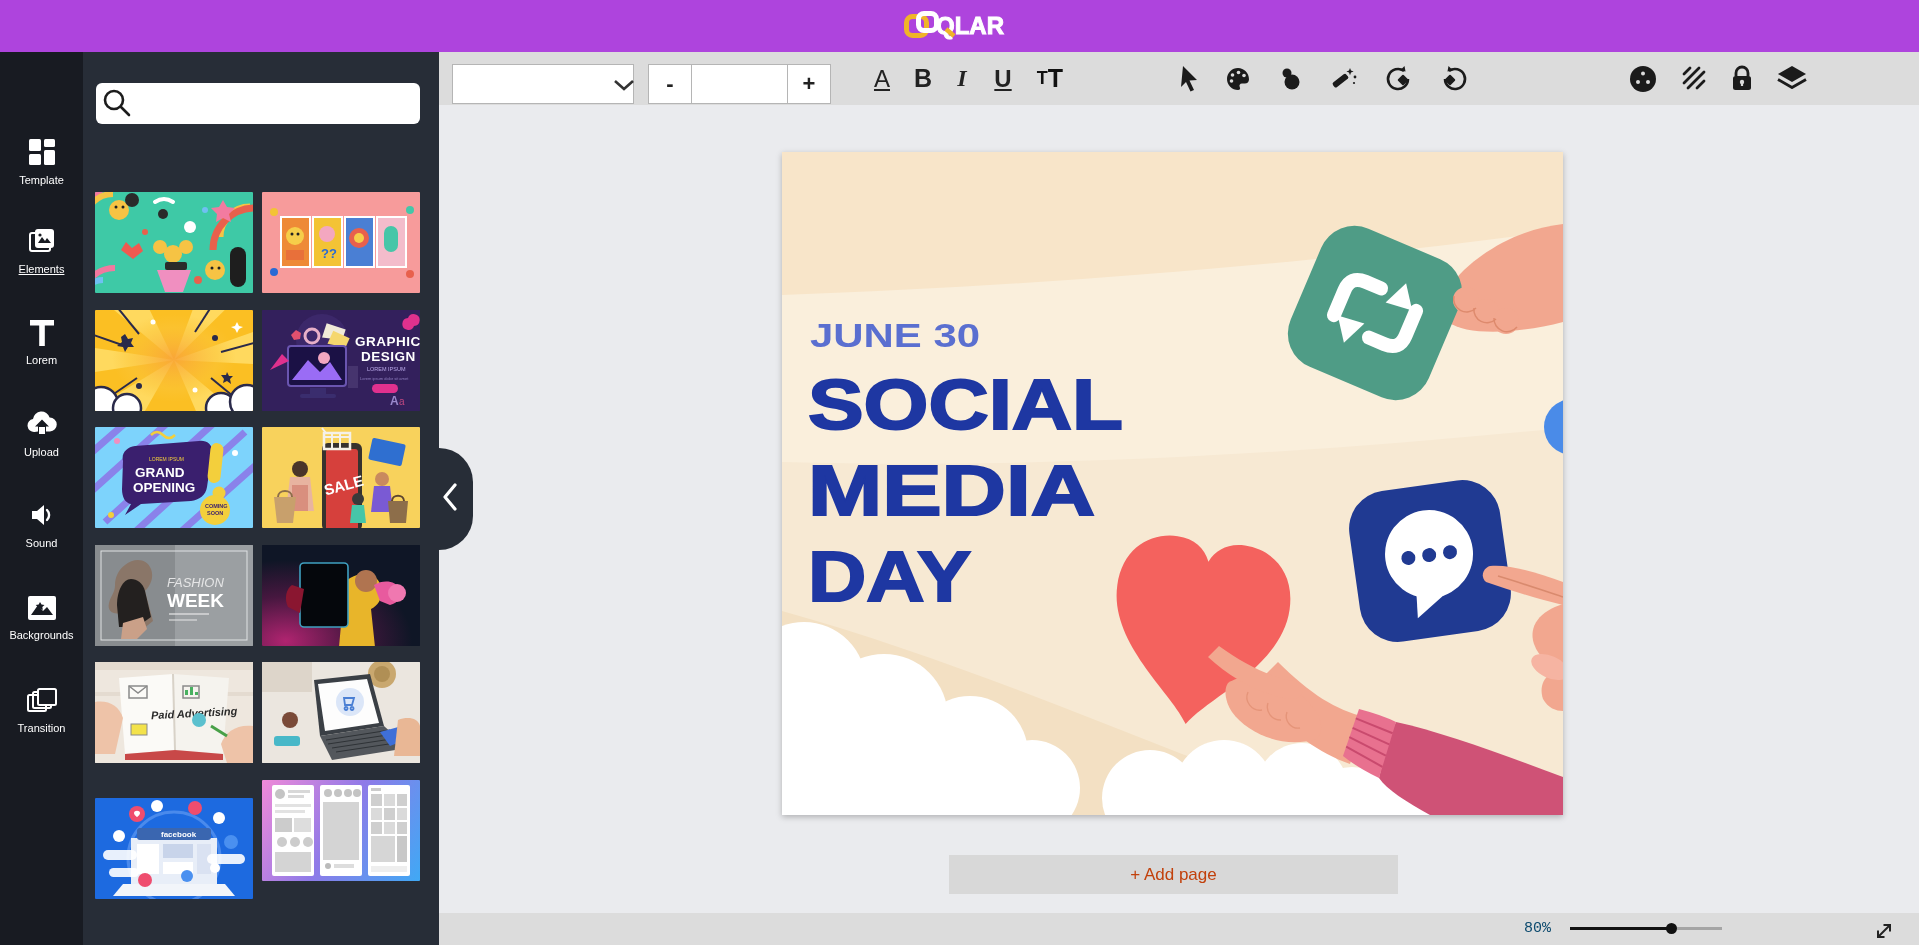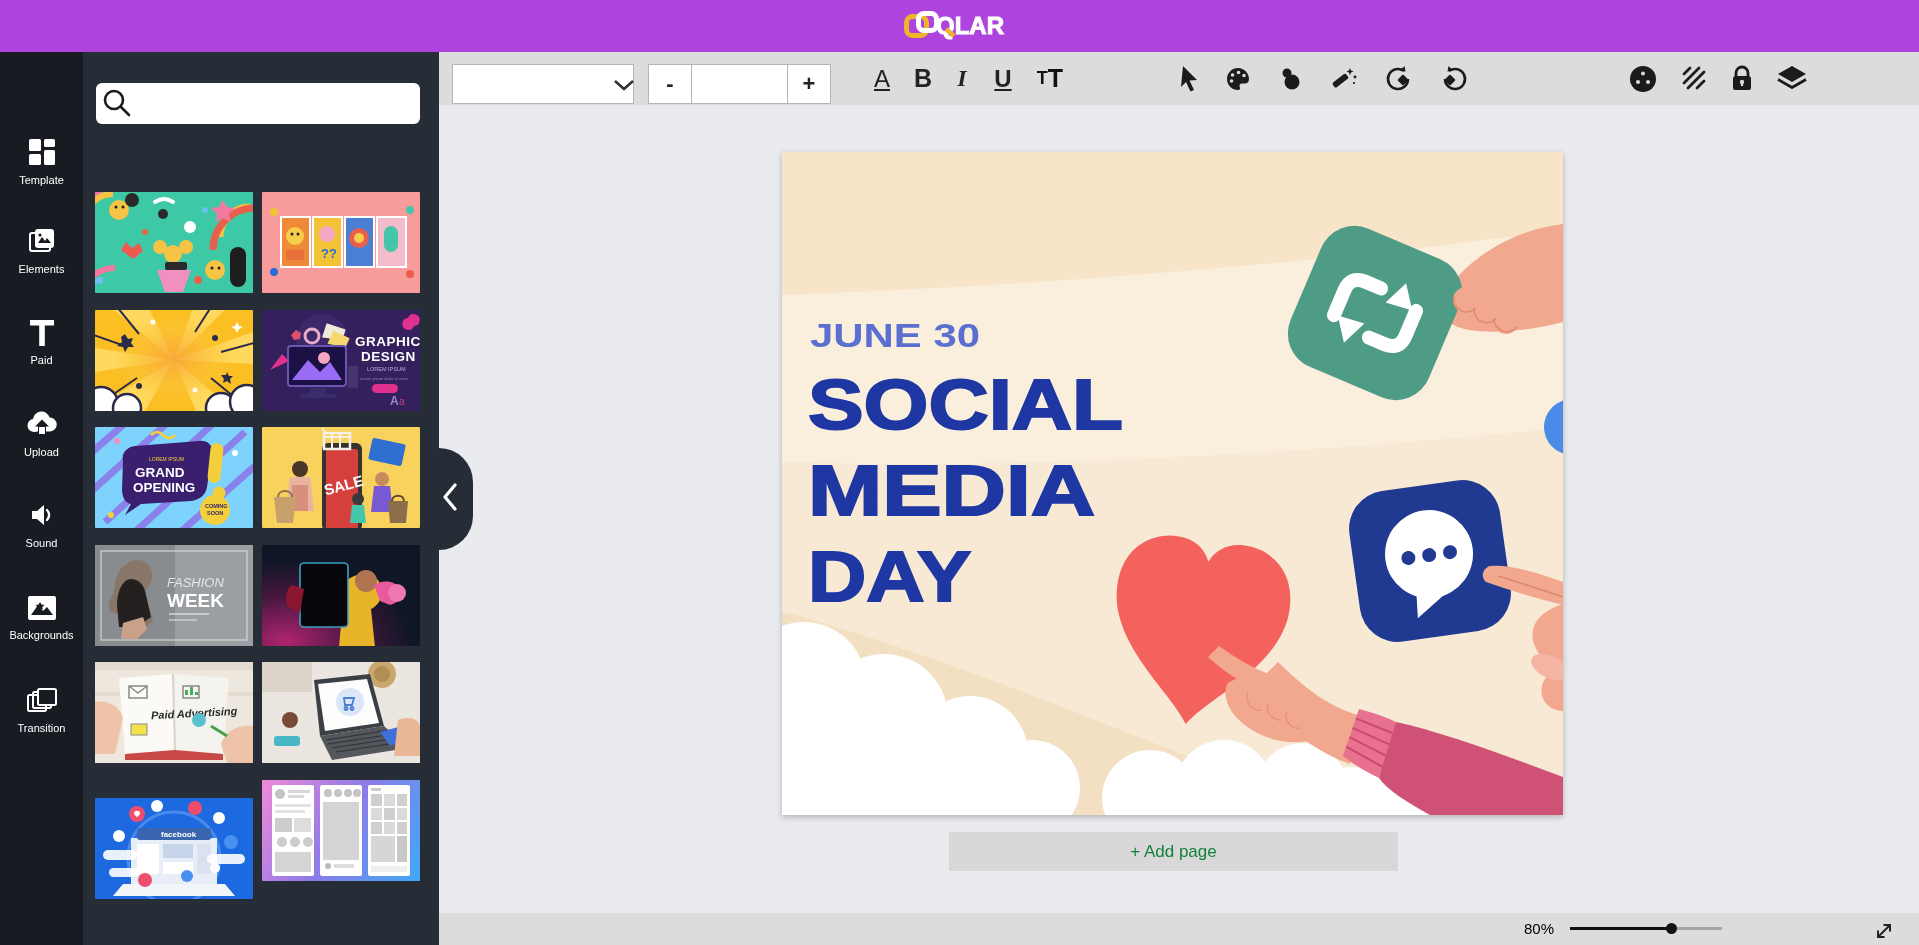--- a/index.html
+++ b/index.html
@@ -6,21 +6,21 @@
 html,body { width:1919px; height:945px; overflow:hidden; font-family:"Liberation Sans", sans-serif; }
 #app { position:relative; width:1919px; height:945px; background:#eaebee; }
 #topbar { position:absolute; left:0; top:0; width:1919px; height:52px; background:#ae44dd;text-align:center; }
 #sidebar { position:absolute; left:0; top:52px; width:83px; height:893px; background:#181b22; }
 #panel { position:absolute; left:83px; top:52px; width:356px; height:893px; background:#272d37; }
 #tab { position:absolute; left:439px; top:448px; width:34px; height:102px; background:#272d37; border-radius:0 34px 34px 0; }
 #toolbar { position:absolute; left:439px; top:52px; width:1480px; height:53px; background:#dcdcdc; }
 #canvasarea { position:absolute; left:439px; top:105px; width:1480px; height:808px; background:#eaebee; }
 #bottombar { position:absolute; left:439px; top:913px; width:1480px; height:32px; background:#dcdcdc; }
 #canvas { position:absolute; left:782px; top:152px; width:781px; height:663px; background:#f9edda; box-shadow:0 2px 6px rgba(0,0,0,0.25); overflow:hidden; }
-#addpage { position:absolute; left:949px; top:832px; width:449px; height:39px; background:#d8d8d8; color:#15803d; font-size:17px; text-align:center; line-height:39px; }
+#addpage { position:absolute; left:949px; top:855px; width:449px; height:39px; background:#d8d8d8; color:#c2410c; font-size:17px; text-align:center; line-height:39px; }
 .sideitem { position:absolute; width:83px; text-align:center; color:#fff; }
 .sideitem .lbl { font-size:11px; margin-top:4px; }
 .search { position:absolute; left:13px; top:31px; width:324px; height:41px; background:#fff; border-radius:6px; }
 .thumb { position:absolute; width:158px; height:101px; overflow:hidden; border-radius:1px; }
 .tselect { position:absolute; left:13px; top:12px; width:182px; height:40px; background:#fff; border:1px solid #b5b5b5; }
 .stepper { position:absolute; left:209px; top:12px; width:183px; height:40px; background:#fff; border:1px solid #b5b5b5; display:flex; }
 .stepper .cell { height:100%; border-right:1px solid #b5b5b5; display:flex; align-items:center; justify-content:center; font-size:22px; color:#222; font-weight:bold; }
 .ticon { position:absolute; top:0; height:53px; display:flex; align-items:center; justify-content:center; }
 </style>
 </head>
@@ -38,35 +38,35 @@
   <div id="sidebar">
     <div class="sideitem" style="top:86px;">
       <svg width="28" height="28" viewBox="0 0 28 28">
           <rect x="1" y="1" width="12" height="12" rx="1.5" fill="#fff"></rect>
           <rect x="16" y="1" width="11" height="8" rx="1.5" fill="#fff"></rect>
           <rect x="1" y="16" width="12" height="11" rx="1.5" fill="#fff"></rect>
           <rect x="16" y="12" width="11" height="15" rx="1.5" fill="#fff"></rect>
         </svg>
       <div class="lbl">Template</div>
     </div>
-    <div class="sideitem" style="top:175px;">
+    <div class="sideitem" style="top:175px;text-decoration:underline;">
       <svg width="28" height="28" viewBox="0 0 28 28">
           <rect x="2" y="6" width="20" height="18" rx="2" fill="none" stroke="#fff" stroke-width="2"></rect>
           <rect x="7" y="2" width="19" height="19" rx="3" fill="#fff"></rect>
           <path d="M10 16 L14 10 L17 14 L19 11 L23 16 Z" fill="#181b22"></path>
           <circle cx="12" cy="8" r="1.6" fill="#181b22"></circle>
         </svg>
       <div class="lbl">Elements</div>
     </div>
     <div class="sideitem" style="top:266px;">
       <svg width="28" height="28" viewBox="0 0 28 28">
           <rect x="2" y="2" width="24" height="5.5" fill="#fff"></rect>
           <rect x="11.2" y="2" width="5.6" height="26" fill="#fff"></rect>
         </svg>
-      <div class="lbl">Paid</div>
+      <div class="lbl">Lorem</div>
     </div>
     <div class="sideitem" style="top:358px;">
       <svg width="30" height="28" viewBox="0 0 30 28">
           <path d="M7.5 22 a6.5 6.5 0 0 1 -1.5 -12.9 a8.5 8.5 0 0 1 16.6 -1.5 a6.8 6.8 0 0 1 0.4 13.9 h-4 v-5 h3 l-7 -7 -7 7 h3 v5 Z" fill="#fff"></path>
           <path d="M12 17 h6 v7 h-6 Z" fill="#fff"></path>
         </svg>
       <div class="lbl">Upload</div>
     </div>
     <div class="sideitem" style="top:449px;">
       <svg width="28" height="28" viewBox="0 0 28 28">
@@ -607,21 +607,21 @@
         <path d="M573.8 566.4 L610.6 581.2"></path>
             <path d="M570.6 575.8 L607.2 592.4"></path>
             <path d="M567.4 585.2 L603.8 603.6"></path>
             <path d="M564.2 594.6 L600.4 614.8"></path>
       </g>
     </g>
   </svg>
   </div>
   <div id="addpage">+ Add page</div>
   <div id="bottombar">
-    <div style="position:absolute; left:1085px; top:7px; font-size:15px; color:#000000;">80%</div>
+    <div style="position:absolute; left:1085px; top:7px; font-size:15px; color:#0c4a6e;font-family:Liberation Mono, monospace;">80%</div>
     <div style="position:absolute; left:1131px; top:14px; width:102px; height:3px; background:#111;"></div>
     <div style="position:absolute; left:1233px; top:14px; width:50px; height:3px; background:#a5a5a5;"></div>
     <div style="position:absolute; left:1227px; top:10px; width:11px; height:11px; border-radius:50%; background:#111;"></div>
     <svg style="position:absolute; left:1434px; top:7px;" width="22" height="22" viewBox="0 0 22 22">
         <g stroke="#222" stroke-width="2" fill="none">
           <line x1="5" y1="17" x2="17" y2="5"></line>
           <path d="M10.5 5 H17 V11.5" fill="none"></path>
           <path d="M5 10.5 V17 H11.5" fill="none"></path>
         </g>
       </svg>

